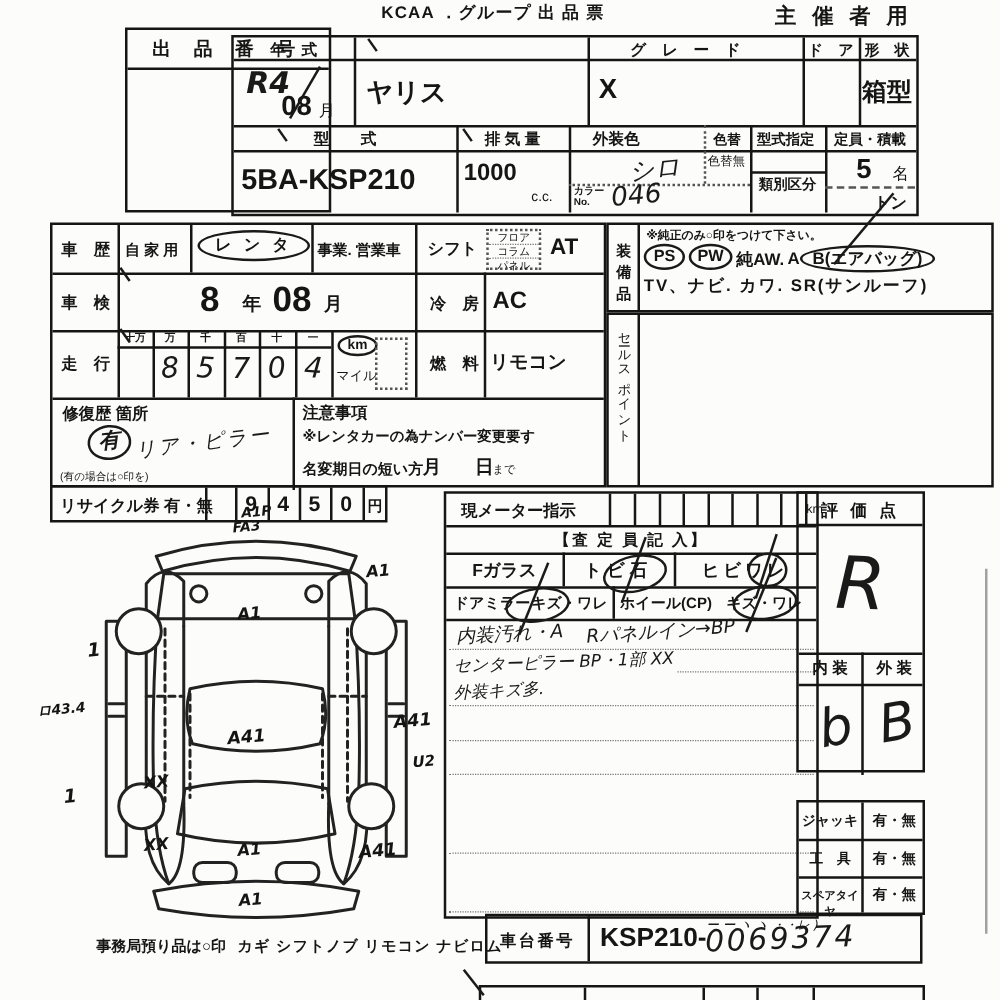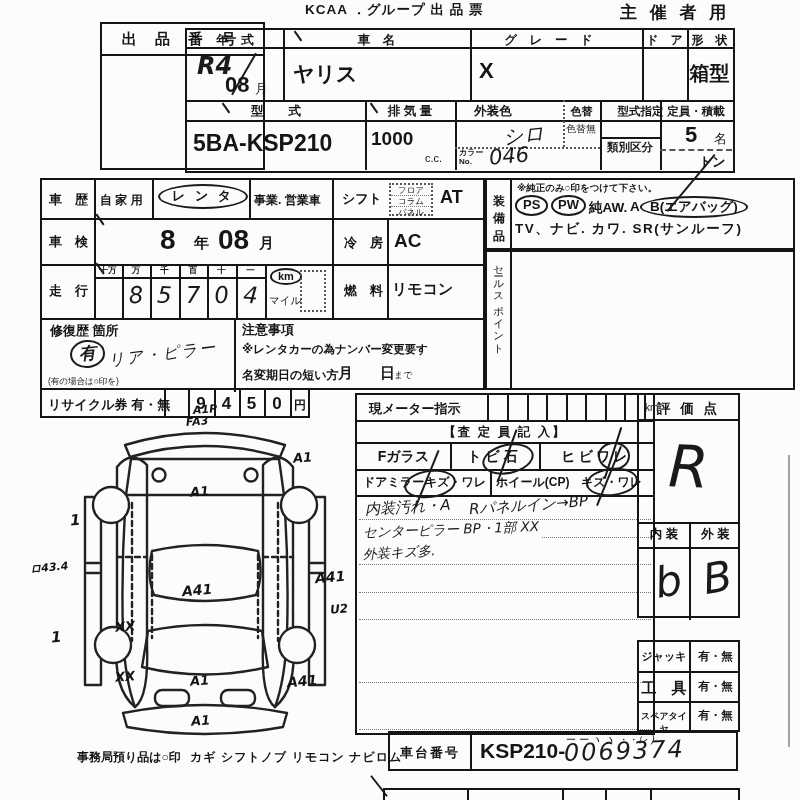--- a/index.html
+++ b/index.html
@@ -43,37 +43,36 @@
     <div class="vl" style="left:96px;top:0;height:70px;"></div>
     <div class="vl" style="left:283px;top:0;height:70px;"></div>
     <div class="vl" style="left:455px;top:0;height:70px;"></div>
     <div class="vl" style="left:500px;top:0;height:70px;"></div>
     <div class="vl" style="left:178px;top:70px;height:70px;"></div>
     <div class="vl" style="left:268px;top:70px;height:70px;"></div>
     <div class="vl" style="left:413px;top:70px;height:70px;"></div>
     <div class="vl" style="left:473px;top:70px;height:70px;"></div>
 
     <div class="abs lbl ctr" style="left:0;top:2px;width:96px;font-size:12.5px;">年　式</div>
-    <div class="abs lbl ctr" style="left:96px;top:2px;width:187px;font-size:12.5px;">車　名</div>
     <div class="abs lbl ctr" style="left:283px;top:2px;width:157px;font-size:12.5px;">グ　レ　ー　ド</div>
     <div class="abs lbl ctr" style="left:455px;top:2px;width:45px;font-size:12px;">ド　ア</div>
     <div class="abs lbl ctr" style="left:500px;top:2px;width:45px;font-size:12px;">形　状</div>
 
     <div class="abs hw" style="left:10px;top:22px;font-size:24px;font-weight:bold;">R4</div>
     <div class="abs lbl" style="left:38px;top:42px;font-size:22px;">08</div>
     <div class="abs" style="left:68px;top:50px;font-size:13px;">月</div>
     <div class="abs lbl" style="left:106px;top:30px;font-size:21px;">ヤリス</div>
     <div class="abs lbl" style="left:292px;top:28px;font-size:22px;">X</div>
     <div class="abs lbl ctr" style="left:500px;top:30px;width:45px;font-size:20px;">箱型</div>
 
     <div class="abs lbl ctr" style="left:0;top:73px;width:178px;font-size:12.5px;">型　　式</div>
     <div class="abs lbl ctr" style="left:178px;top:73px;width:90px;font-size:12.5px;">排 気 量</div>
     <div class="abs lbl ctr" style="left:252px;top:73px;width:108px;font-size:12.5px;">外装色</div>
     <div class="abs lbl ctr" style="left:376px;top:74px;width:37px;font-size:11px;">色替</div>
-    <div class="abs lbl ctr" style="left:425px;top:74px;width:57px;font-size:11.5px;">型式指定</div>
+    <div class="abs lbl ctr" style="left:413px;top:74px;width:57px;font-size:11.5px;">型式指定</div>
     <div class="abs lbl ctr" style="left:473px;top:74px;width:72px;font-size:11.5px;">定員・積載</div>
 
     <div class="abs lbl" style="left:6px;top:100px;font-size:23px;">5BA-KSP210</div>
     <div class="abs lbl" style="left:184px;top:98px;font-size:19px;">1000</div>
     <div class="abs" style="left:238px;top:122px;font-size:11px;">c.c.</div>
     <div class="vld" style="left:376px;top:70px;height:47px;"></div>
     <div class="abs hw" style="left:316px;top:92px;font-size:20px;transform:rotate(-6deg);">シロ</div>
     <div class="abs" style="left:379px;top:92px;font-size:10px;">色替無</div>
     <div class="hld" style="left:268px;top:117px;width:145px;"></div>
     <div class="abs lbl" style="left:272px;top:119px;font-size:8px;line-height:1.1;">
@@ -244,21 +243,21 @@
     <div class="abs hw" style="left:16px;top:162px;font-size:42px;transform:rotate(-10deg);">b</div>
     <div class="abs hw" style="left:64px;top:158px;font-size:42px;transform:rotate(-10deg);">B</div>
   </div>
 
   <div class="abs b" style="left:637px;top:640px;width:103px;height:92px;">
     <div class="hl" style="left:0;top:29px;width:100%;"></div>
     <div class="hl" style="left:0;top:59px;width:100%;"></div>
     <div class="vl" style="left:50px;top:0;height:100%;"></div>
     <div class="abs lbl ctr" style="left:0;top:7px;width:50px;font-size:11px;">ジャッキ</div>
     <div class="abs lbl ctr" style="left:50px;top:7px;width:53px;font-size:11.5px;">有・無</div>
-    <div class="abs lbl ctr" style="left:0;top:37px;width:50px;font-size:15px;">工　具</div>
+    <div class="abs lbl ctr" style="left:0;top:37px;width:50px;font-size:11px;">工　具</div>
     <div class="abs lbl ctr" style="left:50px;top:37px;width:53px;font-size:11.5px;">有・無</div>
     <div class="abs lbl ctr" style="left:0;top:68px;width:50px;font-size:9px;">スペアタイヤ</div>
     <div class="abs lbl ctr" style="left:50px;top:66px;width:53px;font-size:11.5px;">有・無</div>
   </div>
 
   <div class="abs b" style="left:388px;top:731px;width:350px;height:40px;">
     <div class="vl" style="left:80px;top:0;height:100%;"></div>
     <div class="abs lbl ctr" style="left:0;top:11px;width:80px;font-size:13px;letter-spacing:2px;">車台番号</div>
     <div class="abs lbl" style="left:90px;top:6px;font-size:21px;">KSP210-</div>
     <div class="abs hw" style="left:174px;top:4px;font-size:24px;letter-spacing:2px;transform:rotate(-2deg);">0069374</div>

